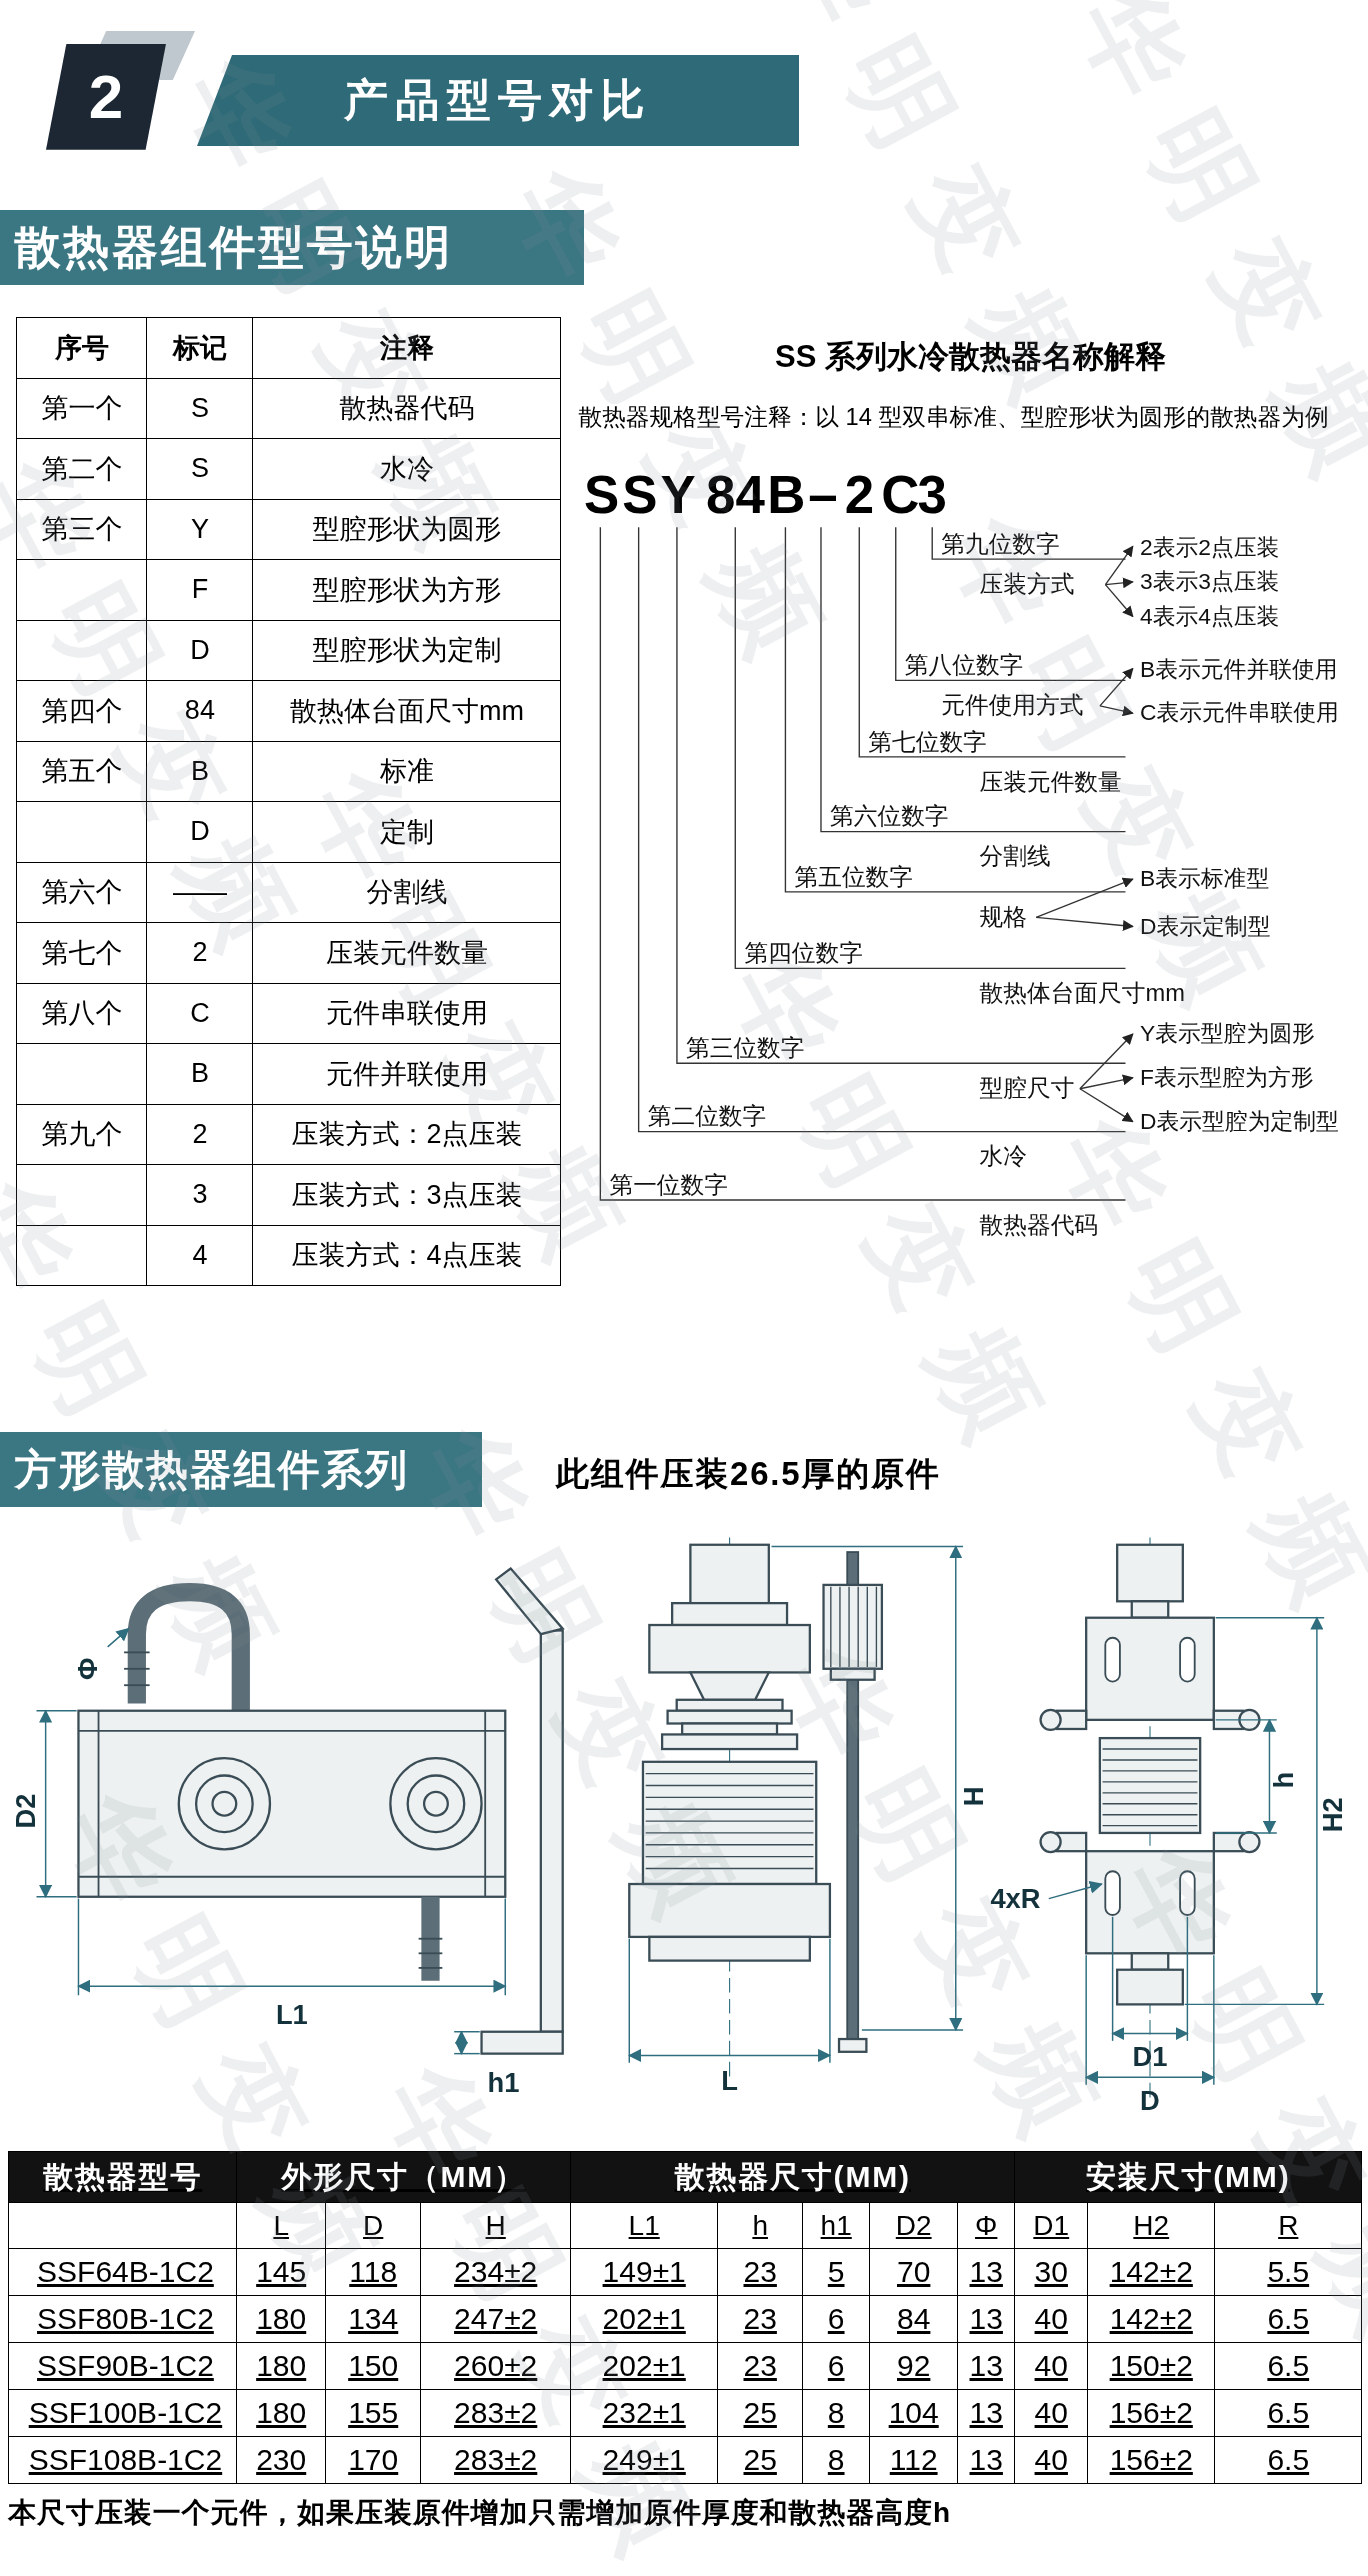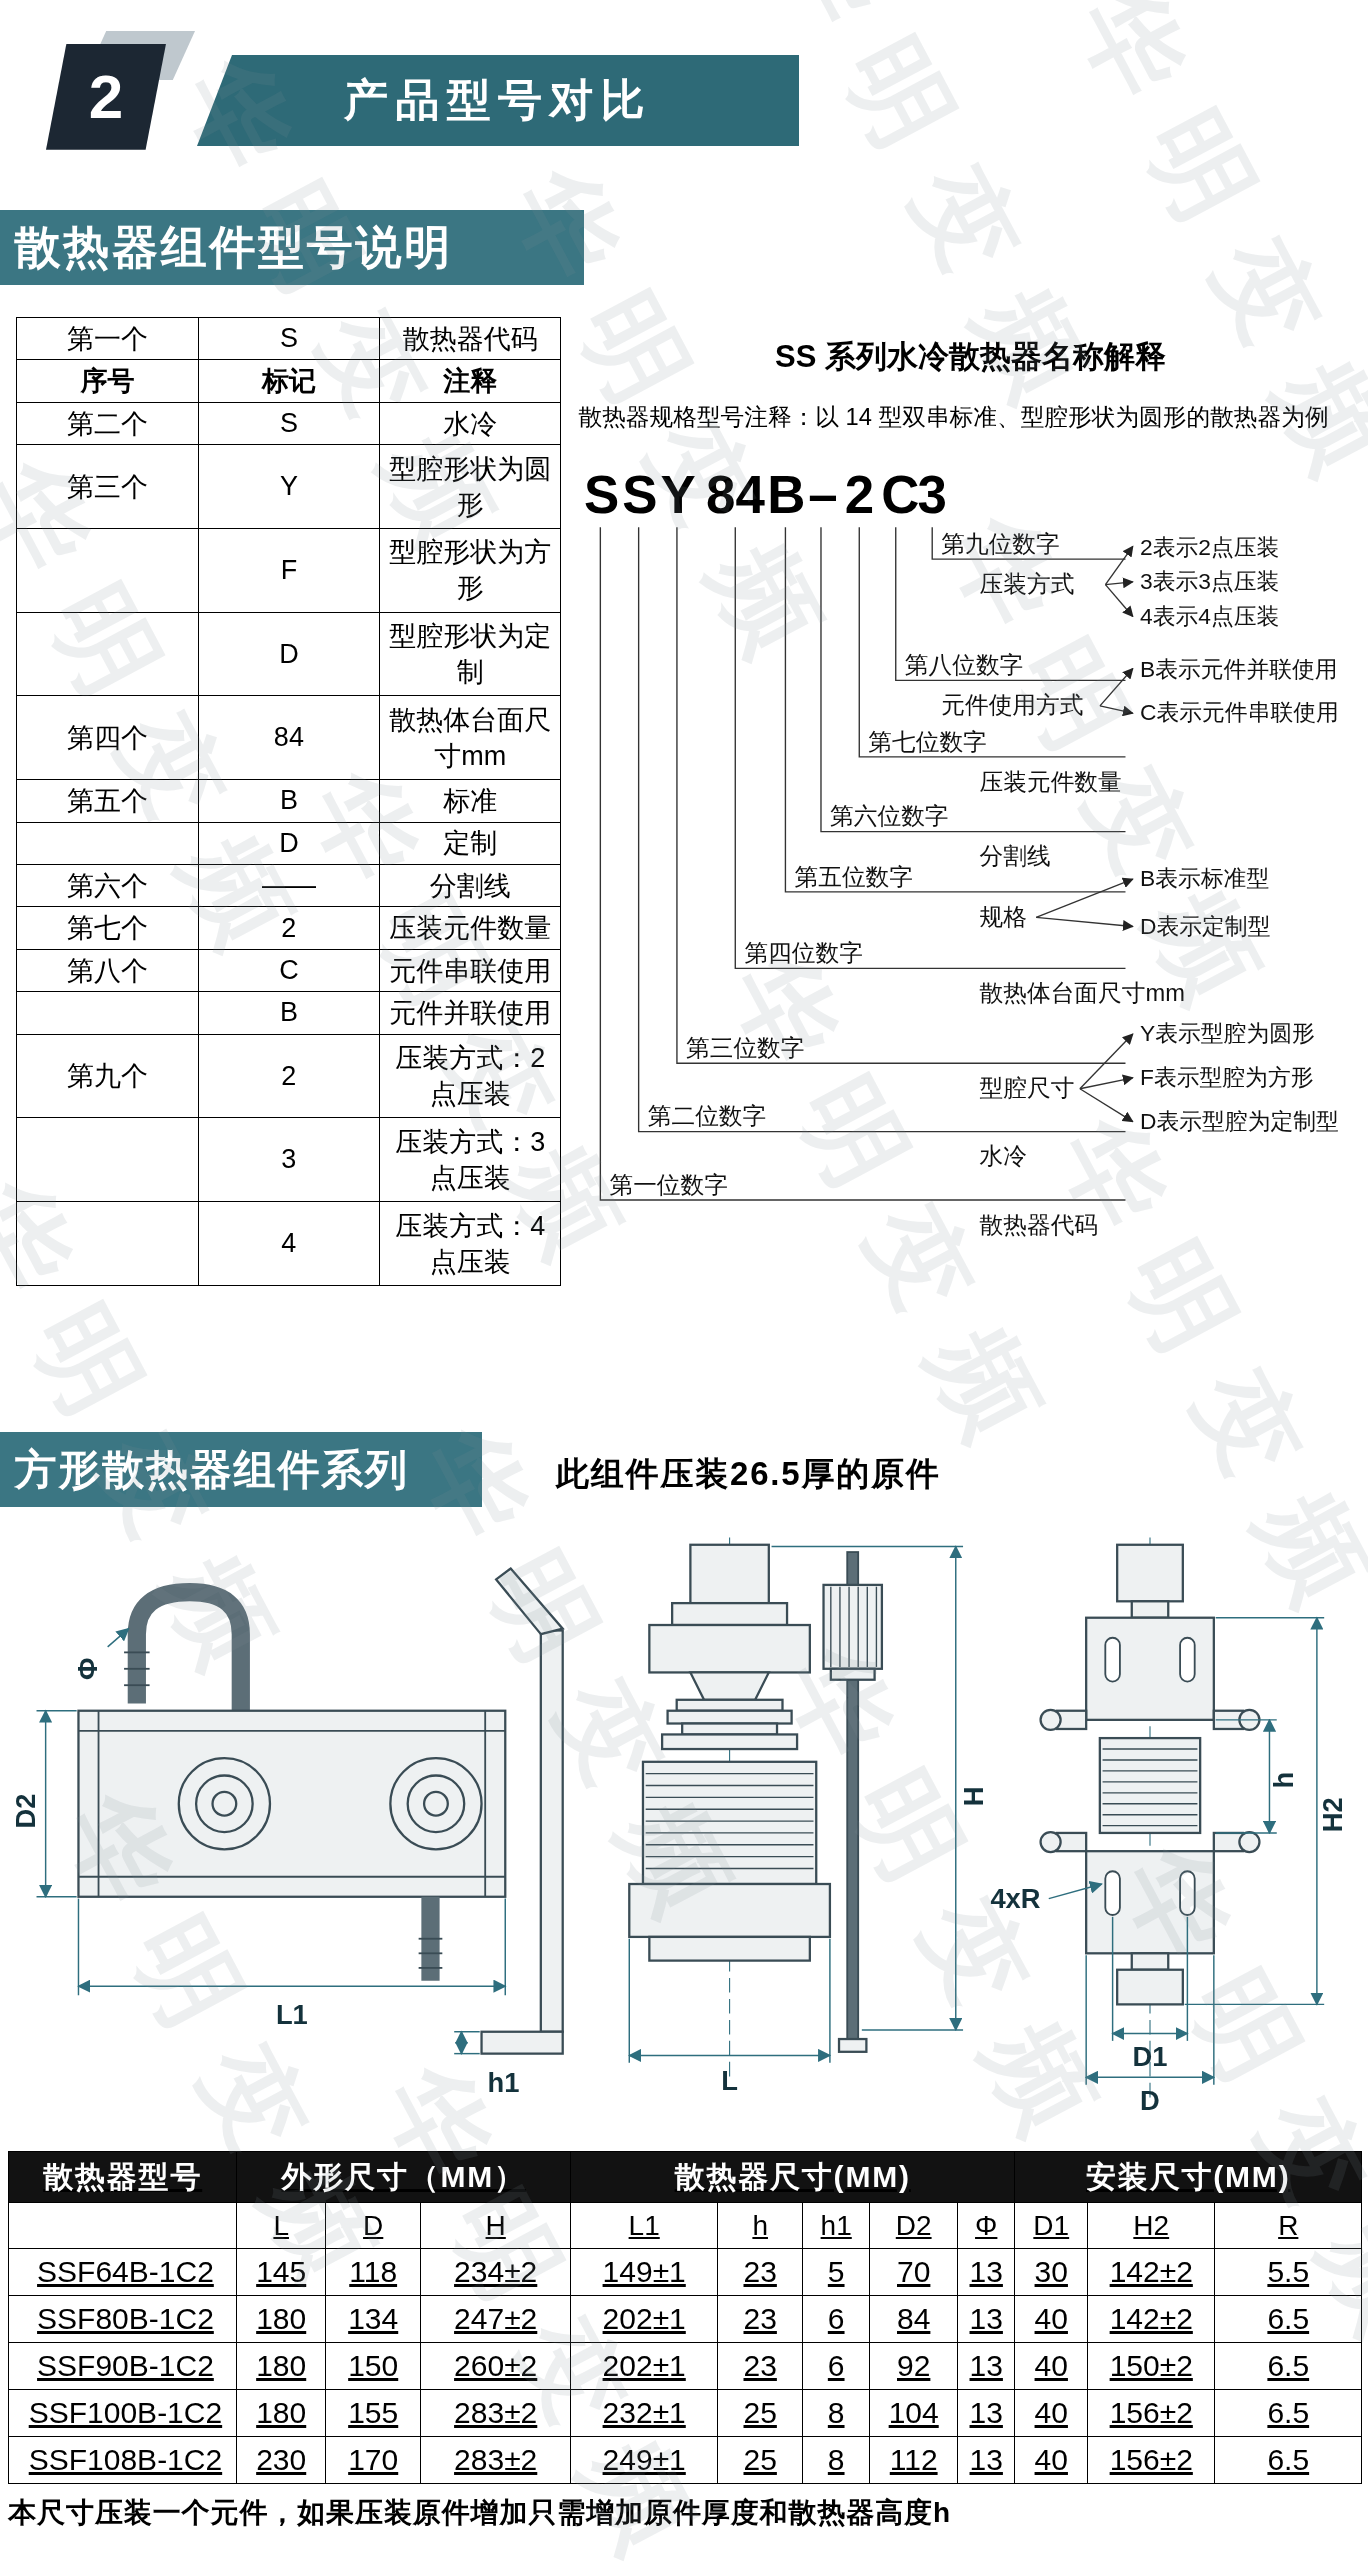--- a/index.html
+++ b/index.html
@@ -86,29 +86,29 @@
   </div>
   <div class="banner">
     <span>产品型号对比</span>
   </div>
 
   <div class="sec-h s1">散热器组件型号说明</div>
 
   <table class="legend">
     <tbody>
         <tr>
+      <th style="width:130px">序号</th>
+      <th style="width:106px">标记</th>
+      <th>注释</th>
+    </tr>
+    <tr>
           <td>第一个</td>
           <td>S</td>
           <td>散热器代码</td>
         </tr>
-    <tr>
-      <th style="width:130px">序号</th>
-      <th style="width:106px">标记</th>
-      <th>注释</th>
-    </tr>
     <tr>
           <td>第二个</td>
           <td>S</td>
           <td>水冷</td>
         </tr>
     <tr>
           <td>第三个</td>
           <td>Y</td>
           <td>型腔形状为圆形</td>
         </tr>

